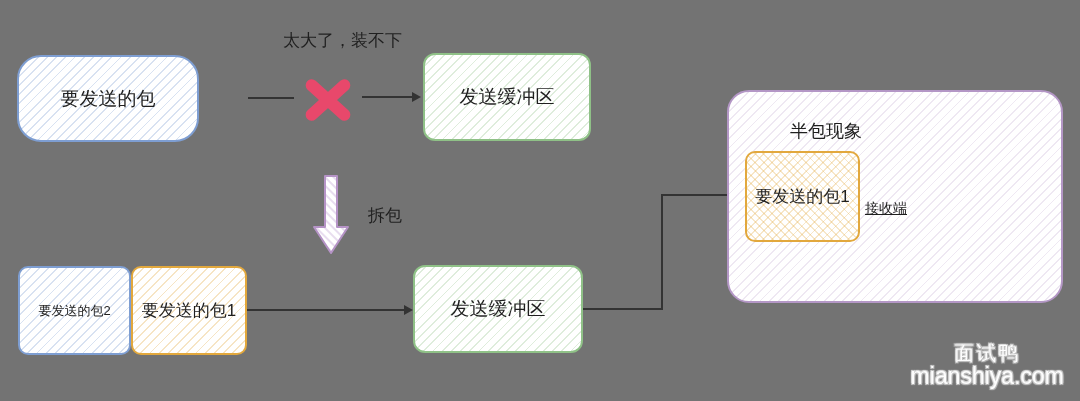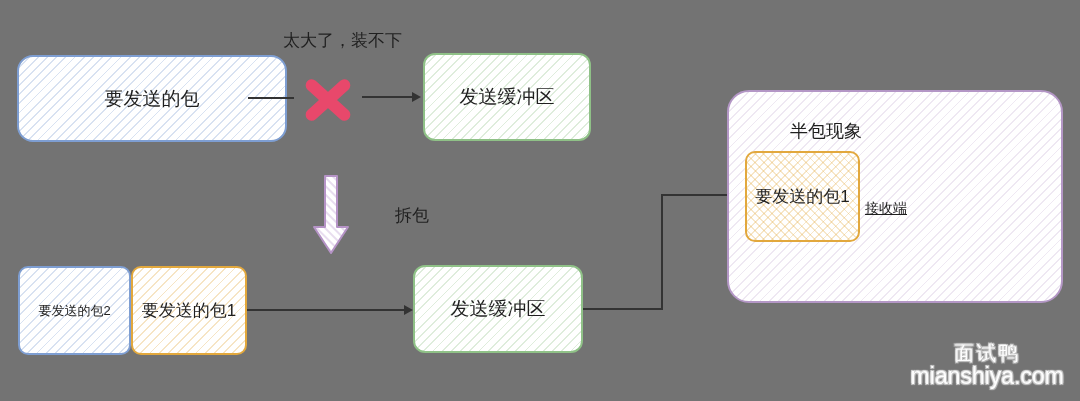--- a/index.html
+++ b/index.html
@@ -86,21 +86,21 @@
   .watermark .cn { font-size: 20px; letter-spacing: 2px; text-align: center; }
   .watermark .en { font-size: 23px; text-align: right; }
 </style>
 </head>
 <body>
 
 <div id="canvas">
 
   <div class="annotation" style="left:283px; top:29px;">太大了，装不下</div>
 
-  <div class="node hatch-blue" style="left:17px; top:55px; width:270px; height:87px; border-radius:16px;">
+  <div class="node hatch-blue" style="left:17px; top:55px; width:182px; height:87px; border-radius:24px;">
     <span>要发送的包</span>
   </div>
 
   <div class="hline" style="left:248px; top:97px; width:46px;"></div>
 
   <div class="cross">
     <div class="bar b1"></div>
     <div class="bar b2"></div>
   </div>
 
@@ -114,21 +114,21 @@
   <svg style="position:absolute; left:312px; top:174px;" width="38" height="82" viewBox="0 0 38 82">
     <defs>
       <pattern id="hatchP" width="6" height="6" patternUnits="userSpaceOnUse" patternTransform="rotate(-45)">
         <rect width="6" height="6" fill="#ffffff"></rect>
         <line x1="1" y1="0" x2="1" y2="6" stroke="#e3d5eb" stroke-width="1.6"></line>
       </pattern>
     </defs>
     <path d="M13,2 H25 V53 H36 L19,79 L2,53 H13 Z" fill="url(#hatchP)" stroke="#b593c6" stroke-width="2" stroke-linejoin="round"></path>
   </svg>
 
-  <div class="annotation" style="left:395px; top:204px;">拆包</div>
+  <div class="annotation" style="left:368px; top:204px;">拆包</div>
 
   <div class="node hatch-blue" style="left:18px; top:266px; width:113px; height:89px; border-radius:10px; font-size:13px;">
     <span>要发送的包2</span>
   </div>
 
   <div class="node hatch-orange" style="left:131px; top:266px; width:116px; height:89px; border-radius:10px; font-size:17px;">
     <span>要发送的包1</span>
   </div>
 
   <div class="hline" style="left:247px; top:309px; width:158px;"></div>

